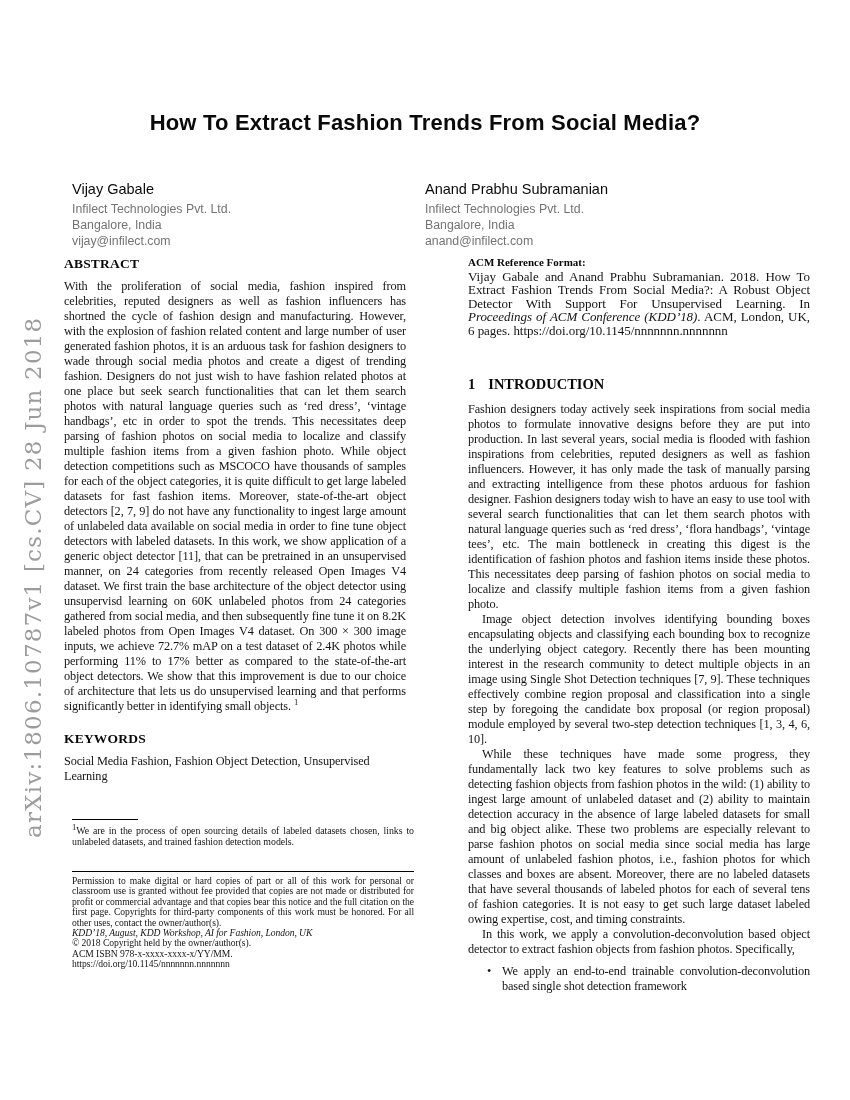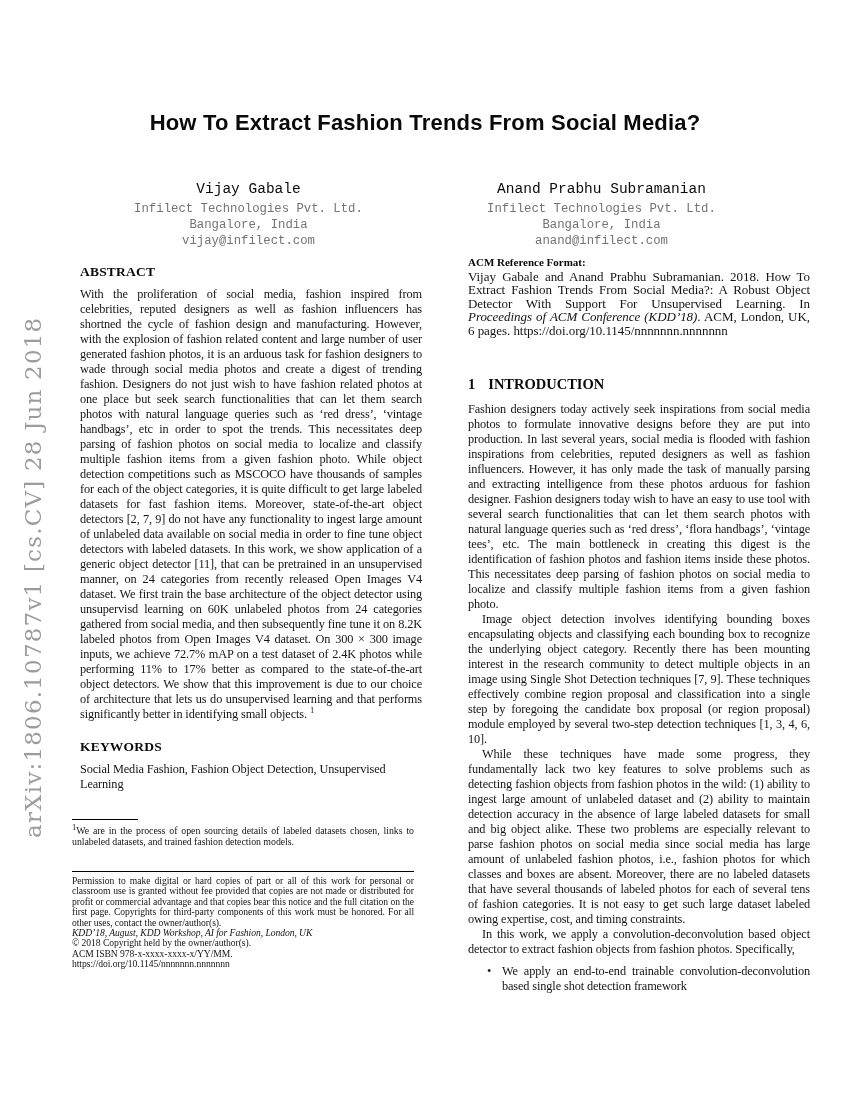--- a/index.html
+++ b/index.html
@@ -50,27 +50,27 @@
     font-weight: 400;
     letter-spacing: 0.3px;
     color: #1c1c1c;
   }
   .authors {
     position: absolute;
     top: 181px; left: 72px;
     width: 706px;
     display: flex;
   }
-  .author { flex: 1; text-align: center; font-family: Liberation Mono, monospace; }
+  .author { flex: 1; font-family: Liberation Sans, sans-serif; }
   .author .name { font-size: 14.5px; margin-bottom: 4px; color: #0a0a0a; }
   .author .line { font-size: 12.3px; line-height: 16px; color: #737373; }
 
   
   .col { position: absolute; top: 256px; width: 342px; }
-  .col-left  { left: 80px; margin-top: 8px; }
+  .col-left  { left: 64px; }
   .col-right { left: 452px; margin-left: 16px; }
 
   .part-head { font-size: 13.5px; font-weight: 700; letter-spacing: 0.2px; margin-bottom: 7px; color: #0a0a0a; }
   .kw-head { margin-top: 17px; }
 
   .body-text {
     font-size: 12.3px;
     line-height: 15px;
     letter-spacing: -0.12px;
     color: #141414;

